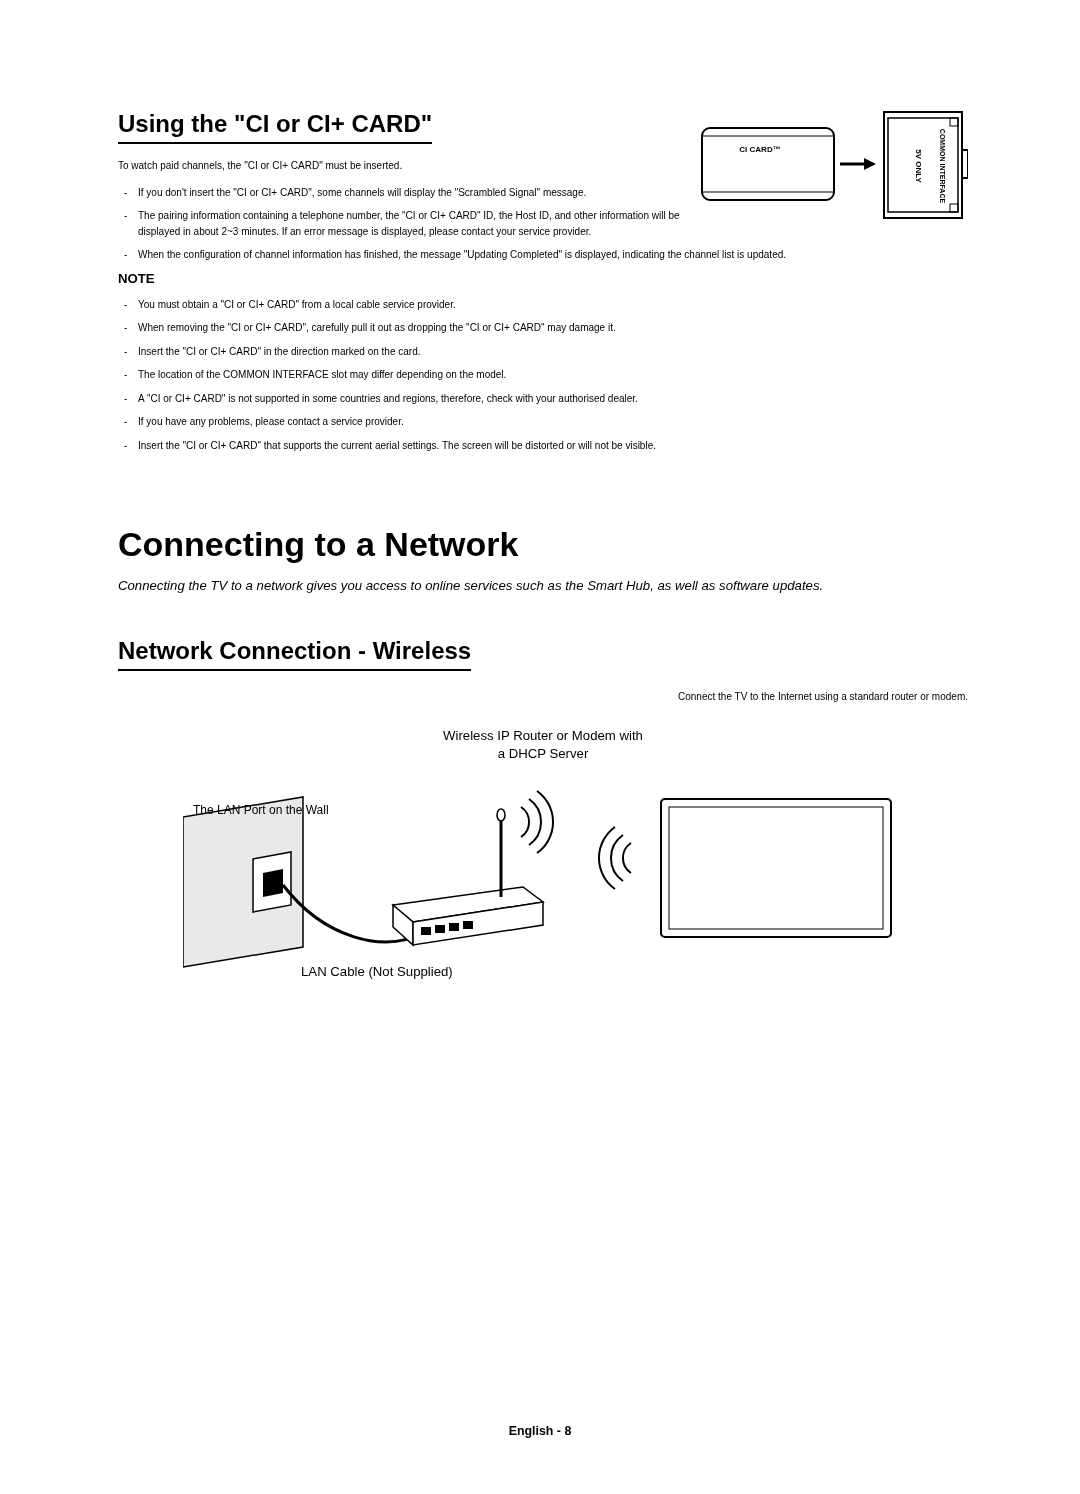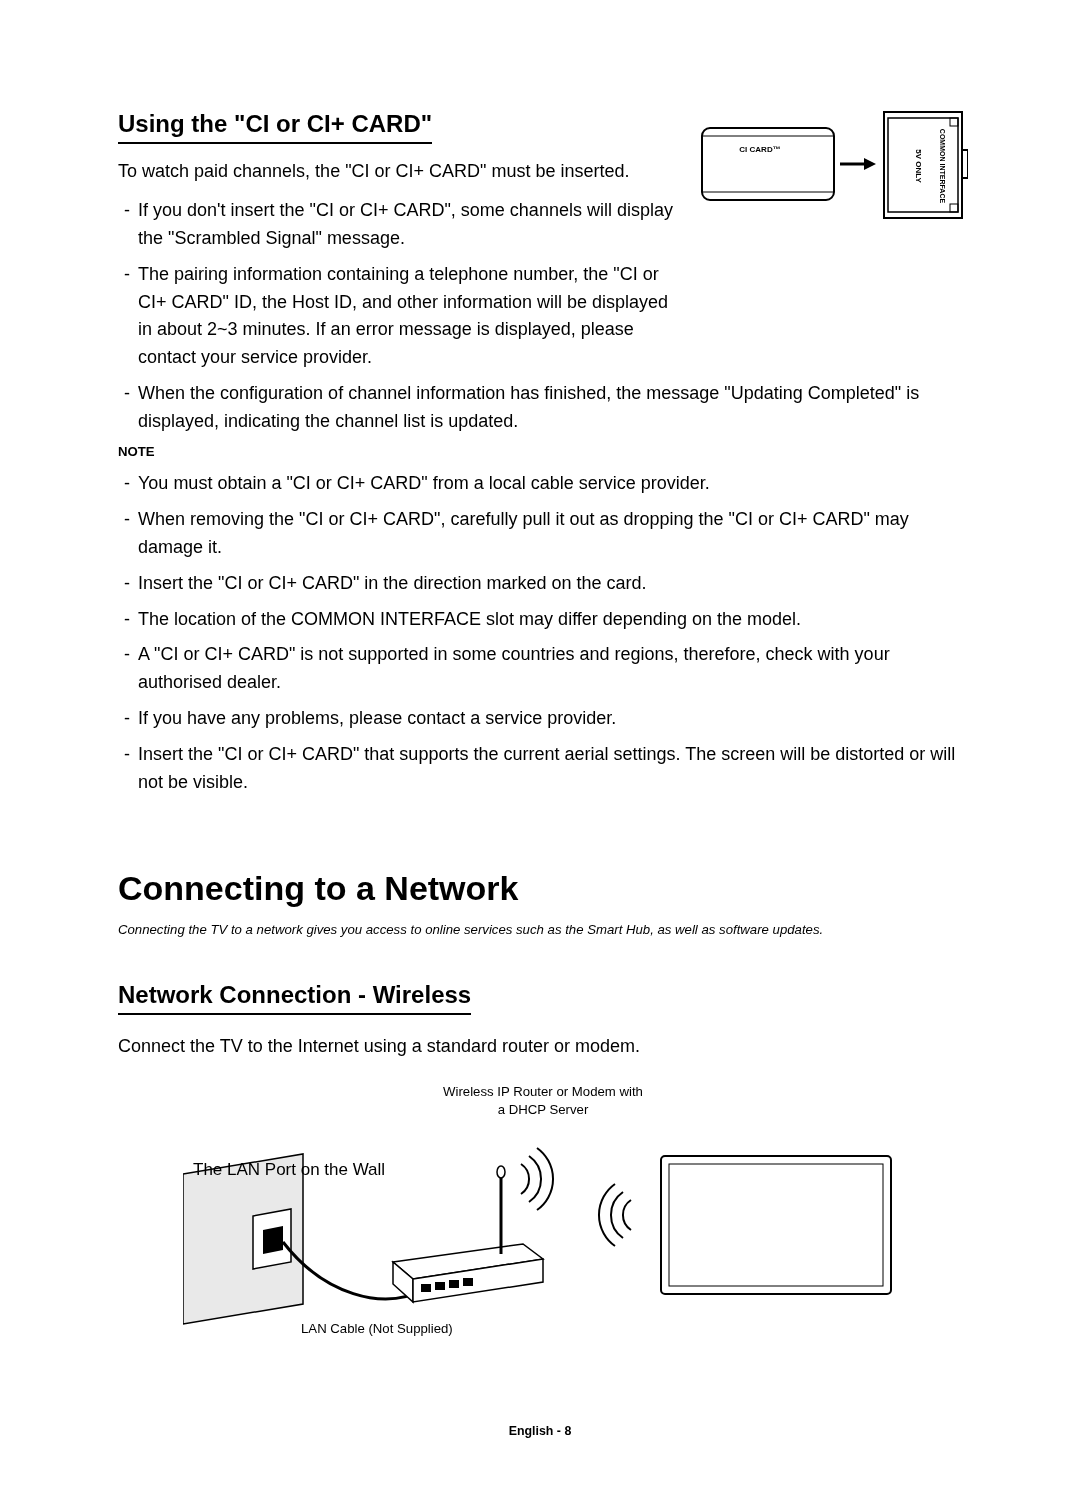--- a/index.html
+++ b/index.html
@@ -1,32 +1,32 @@
 <!DOCTYPE html>
 <html><head>
 <meta charset="utf-8">
 <style>
   * { box-sizing: border-box; margin: 0; padding: 0; }
   html, body { width: 1080px; height: 1494px; background: #fff; font-family: Arial, Helvetica, sans-serif; color: #000; }
   .page { padding: 110px 112px 0 118px; position: relative; height: 100%; }
   .section-title { font-size: 24px; font-weight: 700; border-bottom: 2px solid #000; display: inline-block; padding-bottom: 4px; margin-bottom: 14px; }
-  .small { font-size: 18px; line-height: 1.55; }
+  .small { font-size: 10px; line-height: 1.55; }
   .bullets { list-style: none; margin-top: 11px; }
   .bullets li { position: relative; padding-left: 20px; margin-bottom: 8px; }
   .bullets li::before { content: "-"; position: absolute; left: 6px; top: 0; }
   .note-label { font-weight: 700; font-size: 13.2px; margin-top: 8px; margin-bottom: 6px; }
   .clearfix::after { content: ""; display: block; clear: both; }
   .ci-wrap { float: right; width: 268px; margin-left: 14px; margin-top: -4px; }
   .left-block { overflow: hidden; }
   h1.main-title { font-size: 34px; font-weight: 700; margin-top: 72px; margin-bottom: 14px; }
   .sub-copy { font-size: 13.2px; margin-bottom: 44px; font-style: italic; }
   .diagram { position: relative; width: 720px; height: 220px; margin: 14px auto 0; }
   .diag-caption { text-align: center; font-size: 13.2px; line-height: 1.4; }
   .diag-caption.top { margin-bottom: 8px; }
-  .diag-label-left { position: absolute; left: 10px; top: 26px; font-size: 17px; }
+  .diag-label-left { position: absolute; left: 10px; top: 26px; font-size: 12px; }
   .diag-label-bottom { position: absolute; left: 118px; top: 187px; font-size: 13.2px; }
   .footer { position: absolute; bottom: 56px; left: 0; right: 0; text-align: center; font-size: 12.4px; font-weight: 700; }
 </style>
 </head>
 <body>
 
 <div class="page">
 
   
   <div>
@@ -79,21 +79,21 @@
       <li>If you have any problems, please contact a service provider.</li>
       <li>Insert the "CI or CI+ CARD" that supports the current aerial settings. The screen will be distorted or will not be visible.</li>
     </ul>
   </div>
 
   
   <h1 class="main-title">Connecting to a Network</h1>
   <div class="sub-copy">Connecting the TV to a network gives you access to online services such as the Smart Hub, as well as software updates.</div>
 
   <div class="section-title">Network Connection - Wireless</div>
-  <div class="small" style="margin-top:4px;">Connect the TV to the Internet using a standard router or modem.</div>
+  <div class="small" style="margin-top:4px;text-align:right;">Connect the TV to the Internet using a standard router or modem.</div>
 
   <div class="diag-caption top small" style="margin-top:22px; white-space:pre-line;">Wireless IP Router or Modem with
 a DHCP Server</div>
 
   <div class="diagram">
     <div class="diag-label-left">The LAN Port on the Wall</div>
     <svg viewBox="0 0 720 200" width="720" height="200">
 
       <polygon points="0,40 120,20 120,170 0,190" fill="#e9e9e9" stroke="#000" stroke-width="1.5"></polygon>
 

